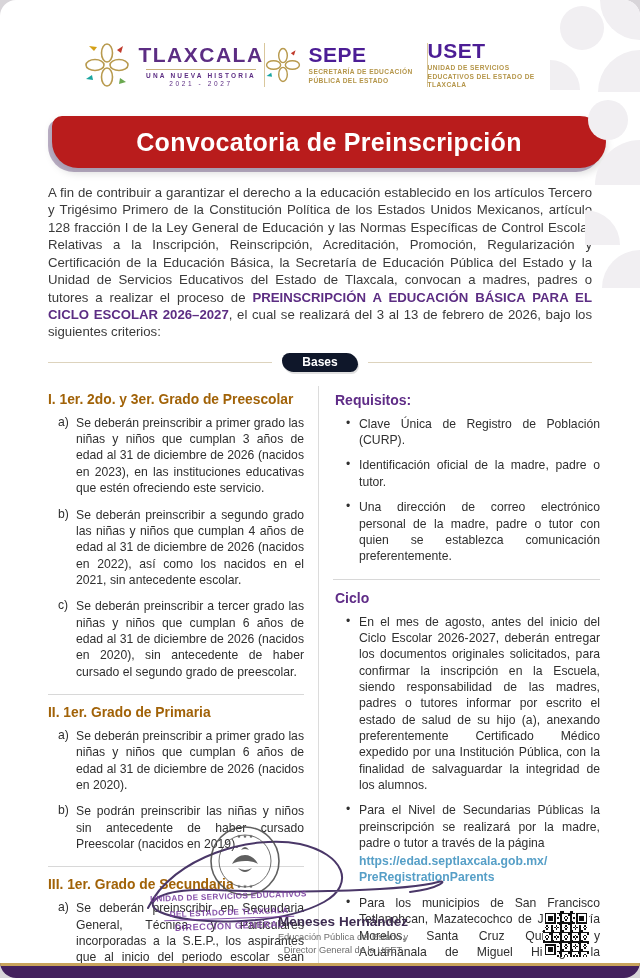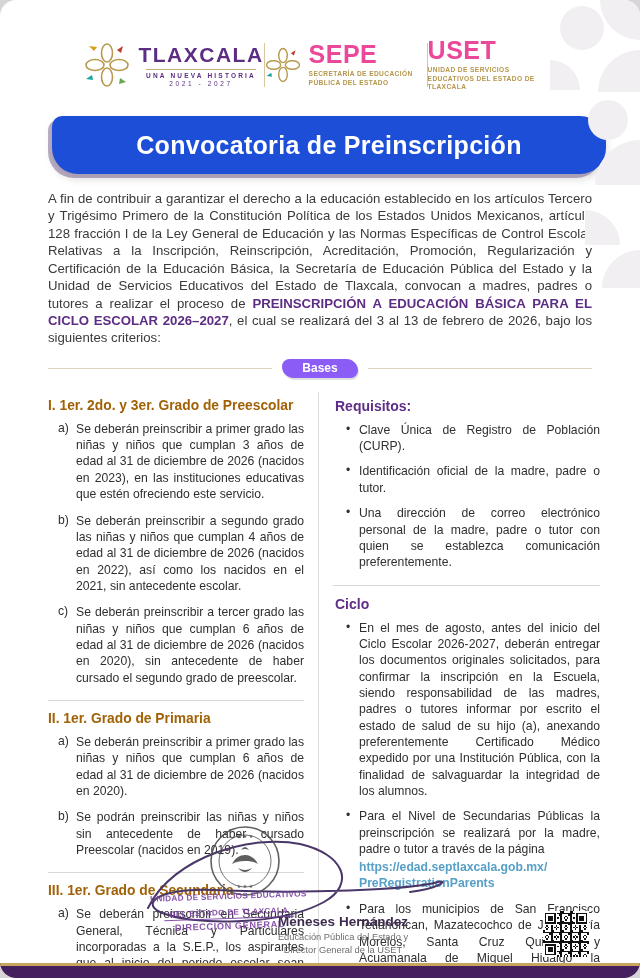--- a/index.html
+++ b/index.html
@@ -20,45 +20,45 @@
     position:relative;display:flex;align-items:center;justify-content:center;
     gap:0;padding-top:30px;height:70px;
   }
   .logo{display:flex;align-items:center;gap:8px;}
   .logo-sep{width:1px;height:44px;background:#d9c79c;}
   .tlx-text{display:flex;flex-direction:column;align-items:center;}
   .tlx-name{font-size:21px;font-weight:bold;letter-spacing:1.5px;color:#5c2d83;}
   .tlx-tag{font-size:6.5px;font-weight:bold;letter-spacing:2.2px;color:#5c2d83;margin-top:2px;border-top:1px solid #c9b07a;padding-top:2px;}
   .tlx-years{font-size:6.5px;letter-spacing:2.6px;color:#5c2d83;margin-top:1px;}
   .org-text{display:flex;flex-direction:column;}
-  .org-name{font-size:25px;font-weight:bold;letter-spacing:.5px;color:#ec4899;line-height:1;}
+  .org-name{font-size:21px;font-weight:bold;letter-spacing:.5px;color:#4c1d95;line-height:1;}
   .org-sub{font-size:6.6px;font-weight:bold;letter-spacing:.4px;color:#b5964a;width:118px;line-height:1.35;margin-top:3px;text-transform:uppercase;}
   .org-sub.uset{width:128px;}
 
   
   .banner{
-    margin:16px 34px 0 52px;height:58px;background:#1d4ed8;
+    margin:16px 34px 0 52px;height:52px;background:#b91c1c;
     border-radius:10px 26px 26px 26px;
     display:flex;align-items:center;justify-content:center;
     box-shadow:-4px 4px 0 rgba(62,31,92,.35), 0 5px 8px rgba(0,0,0,.15);
   }
   .banner h1{margin:0;color:#ffffff;font-size:25px;font-weight:bold;letter-spacing:.3px;}
 
   
   .intro{
     margin:16px 48px 0 48px;font-size:13.2px;line-height:1.32;color:#3a3a3a;
     text-align:justify;font-weight:500;
   }
   .intro .hl{color:#5c2d83;font-weight:bold;}
 
   
   .bases{display:flex;align-items:center;margin:12px 48px 10px 48px;}
   .bases .line{flex:1;height:1px;background:#ddd3bd;}
   .bases .pill{
-    background:#8b5cf6;color:#fff;font-weight:bold;font-size:12px;
+    background:#0f172a;color:#fff;font-weight:bold;font-size:12px;
     padding:2px 20px 3px 20px;border-radius:9px 14px 9px 14px;margin:0 10px;
     box-shadow:1px 2px 0 rgba(0,0,0,.12);
   }
 
   
   .columns{display:flex;margin:6px 40px 0 48px;min-height:492px;}
   .col-left{width:256px;}
   .col-div{width:1px;background:#dcdcdc;margin:4px 14px 40px 14px;}
   .col-right{flex:1;}
 

